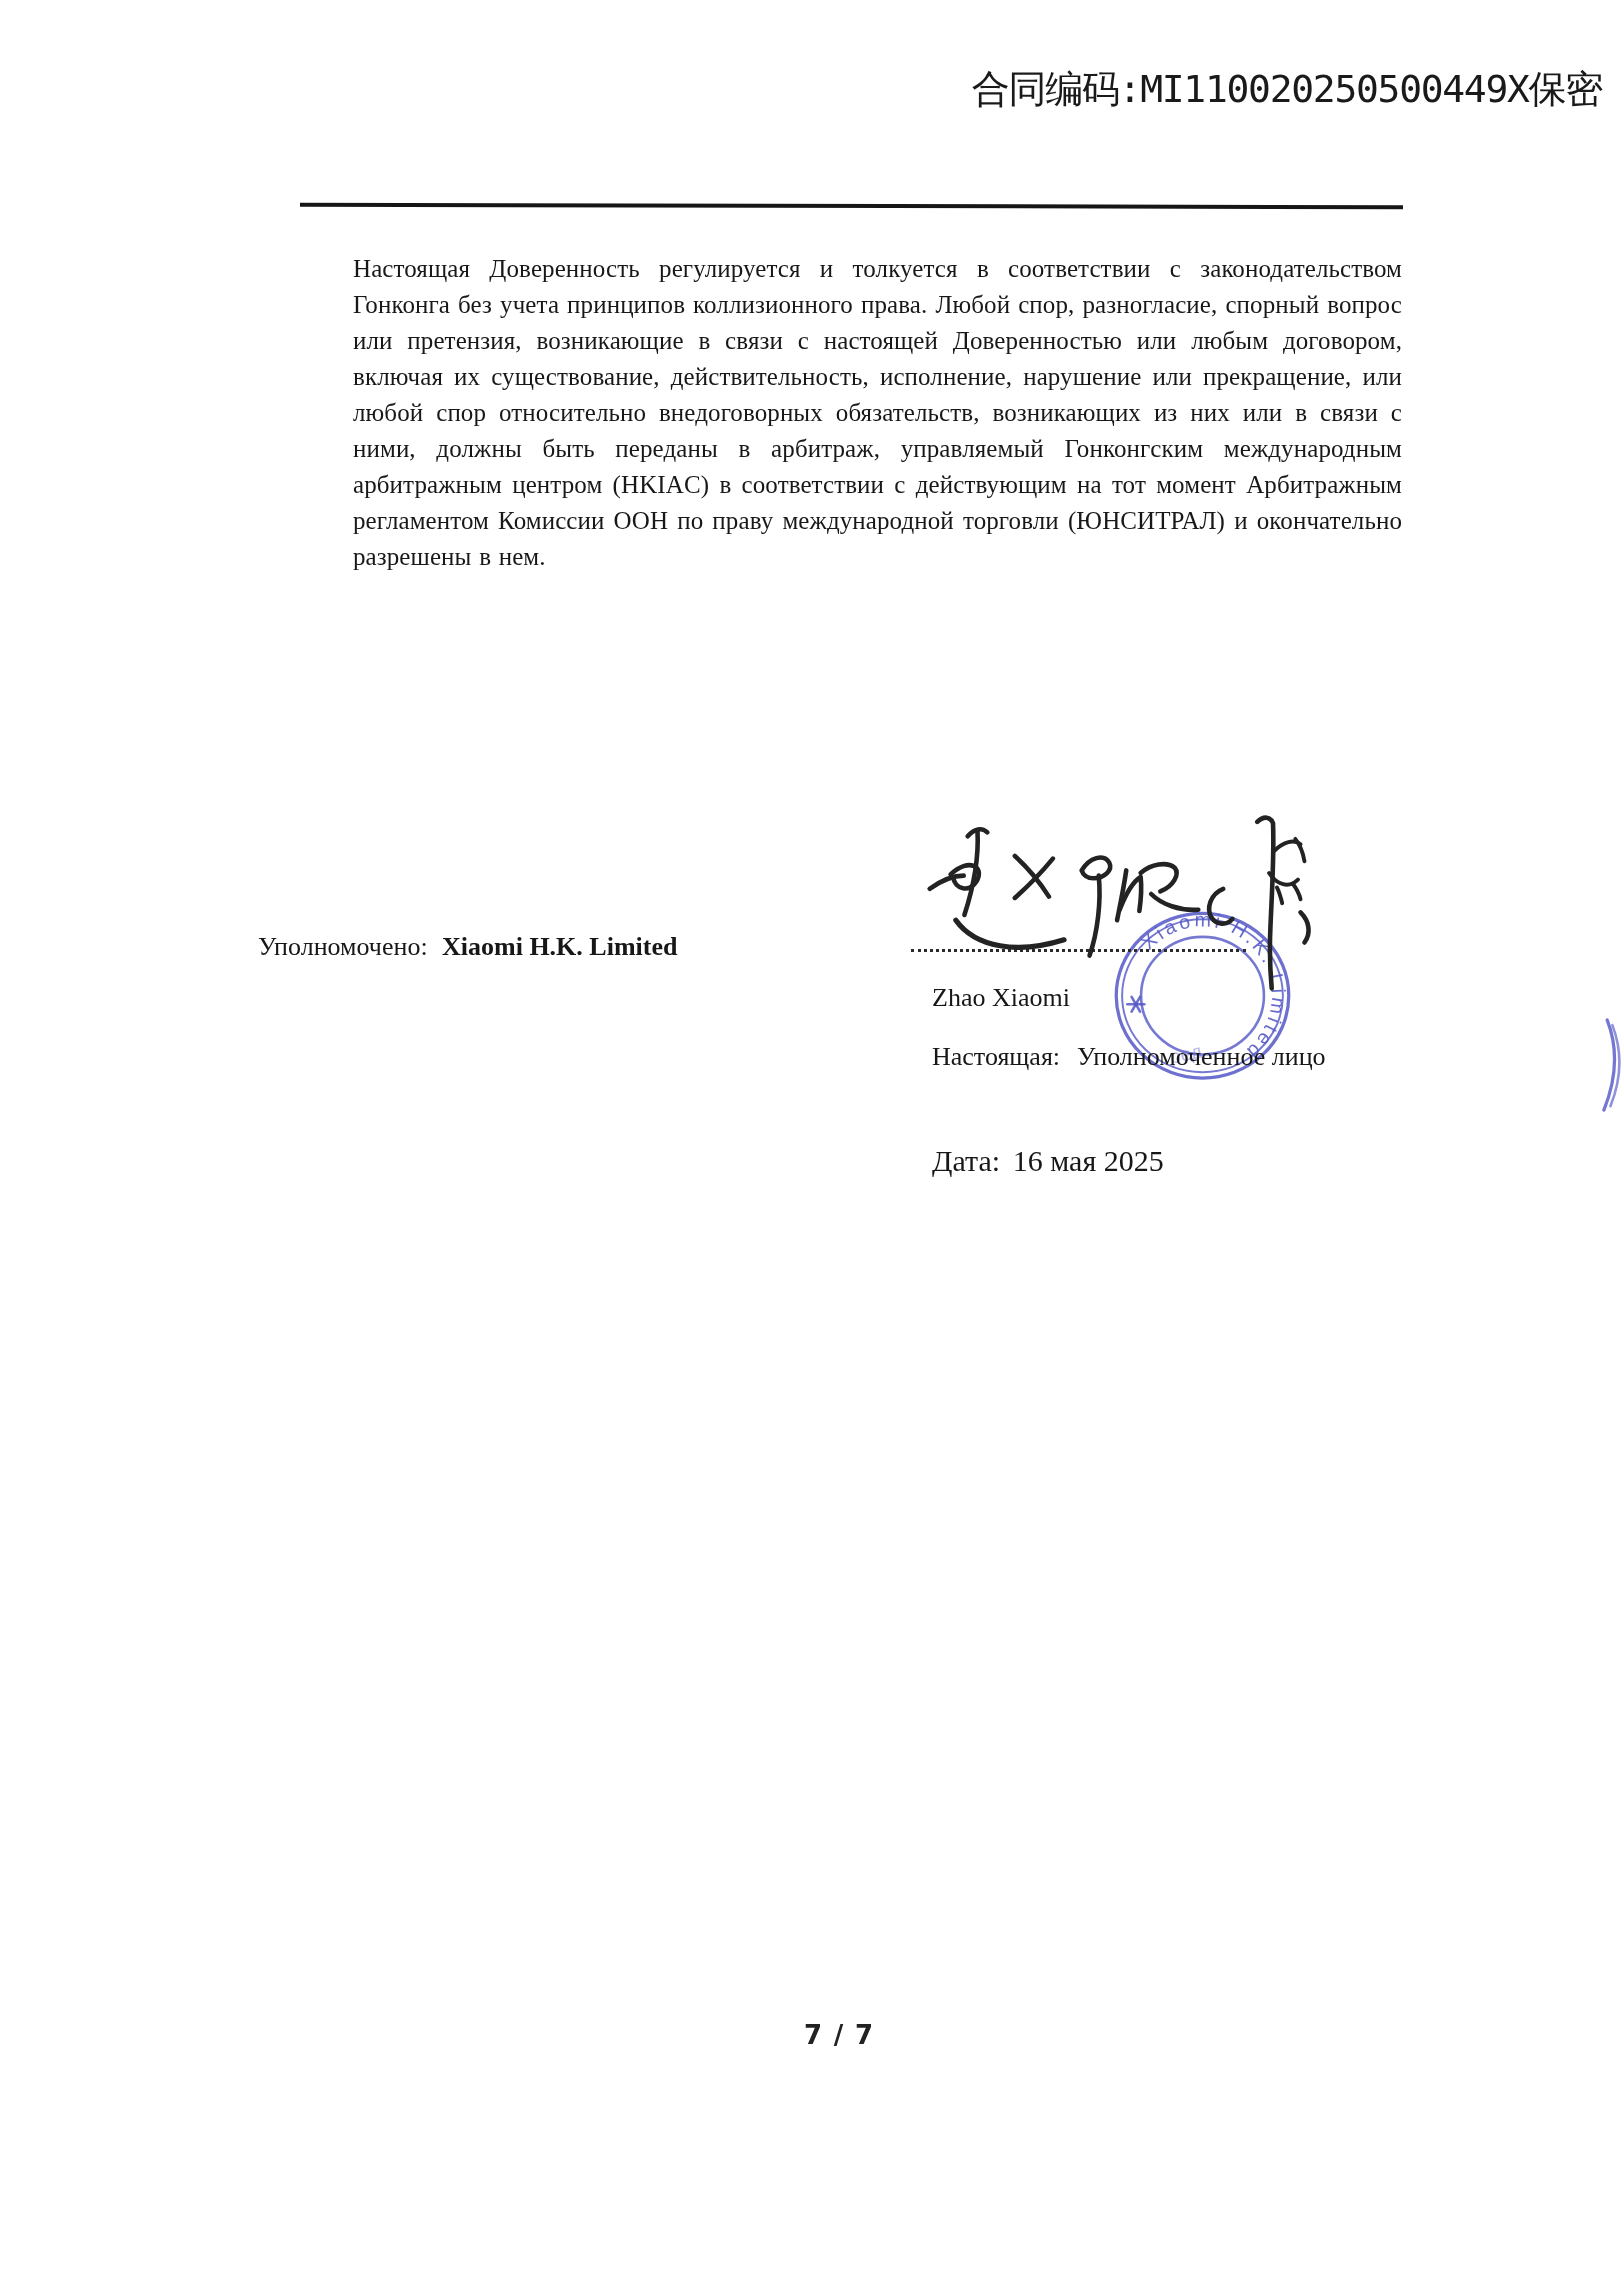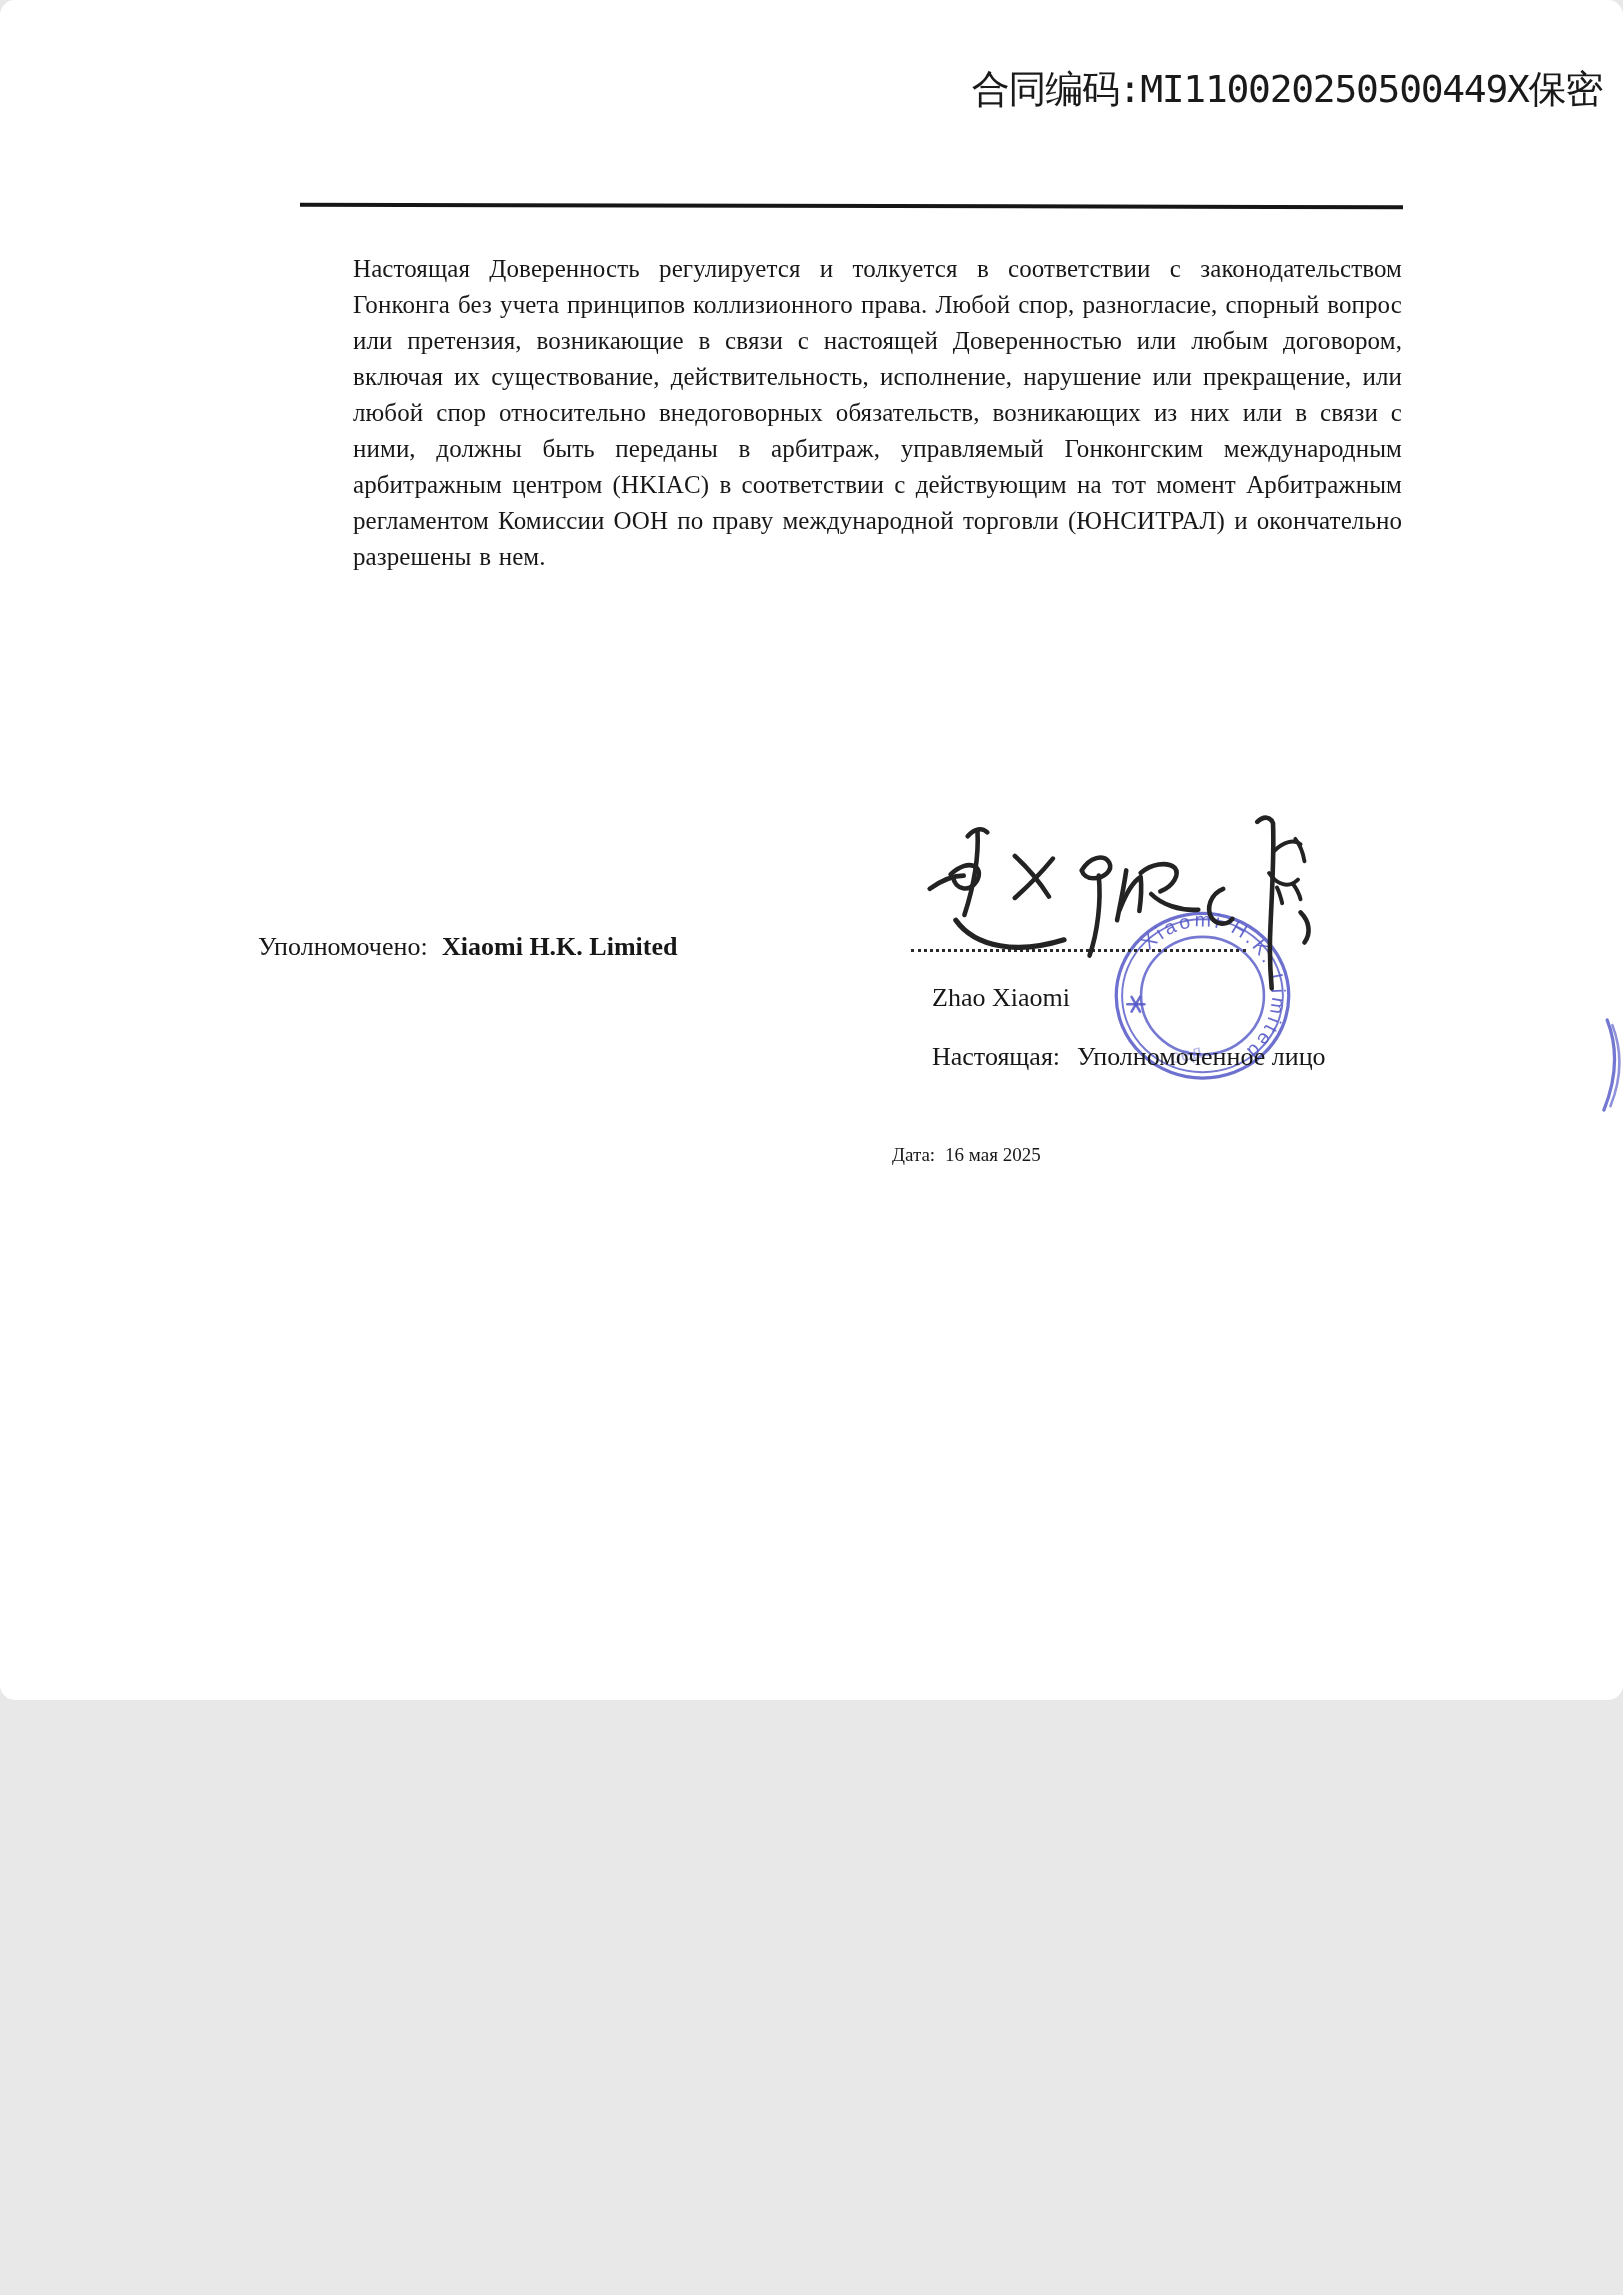--- a/index.html
+++ b/index.html
@@ -1,24 +1,23 @@
 <!DOCTYPE html>
 <html style="font-size:10.5px"><head>
 <meta charset="utf-8">
 <style>
   html,body{margin:0;padding:0;background:#e8e8e8;}
   .page{
     position:relative;
     width:1623px;
-    height:1700px;
+    height:2295px;
     background:#ffffff;
     overflow:hidden;
     font-family:"Liberation Serif", serif;
     color:#171717;
-    border-radius:15px;
   }
   .contract-code{
     position:absolute;
     top:64px;
     right:21px;
     font-family:"DejaVu Sans Mono", monospace;
     font-size:38px;
     letter-spacing:-1.3px;
     color:#1a1a1a;
     white-space:nowrap;
@@ -80,23 +79,23 @@
     position:absolute;
     left:932px;
     top:1042px;
     font-size:26px;
     z-index:2;
     white-space:nowrap;
   }
   .position-line .value{ margin-left:10.5px;text-align:center; }
   .date-line{
     position:absolute;
-    left:892px;
+    left:932px;
     top:1144px;
-    font-size:19px;
+    font-size:30px;
     z-index:2;
     white-space:nowrap;
   }
   .date-line .value{ margin-left:5.2px; }
   .stamp-svg{
     position:absolute;
     left:1111px;
     top:908px;
     z-index:1;
     opacity:0.92;

